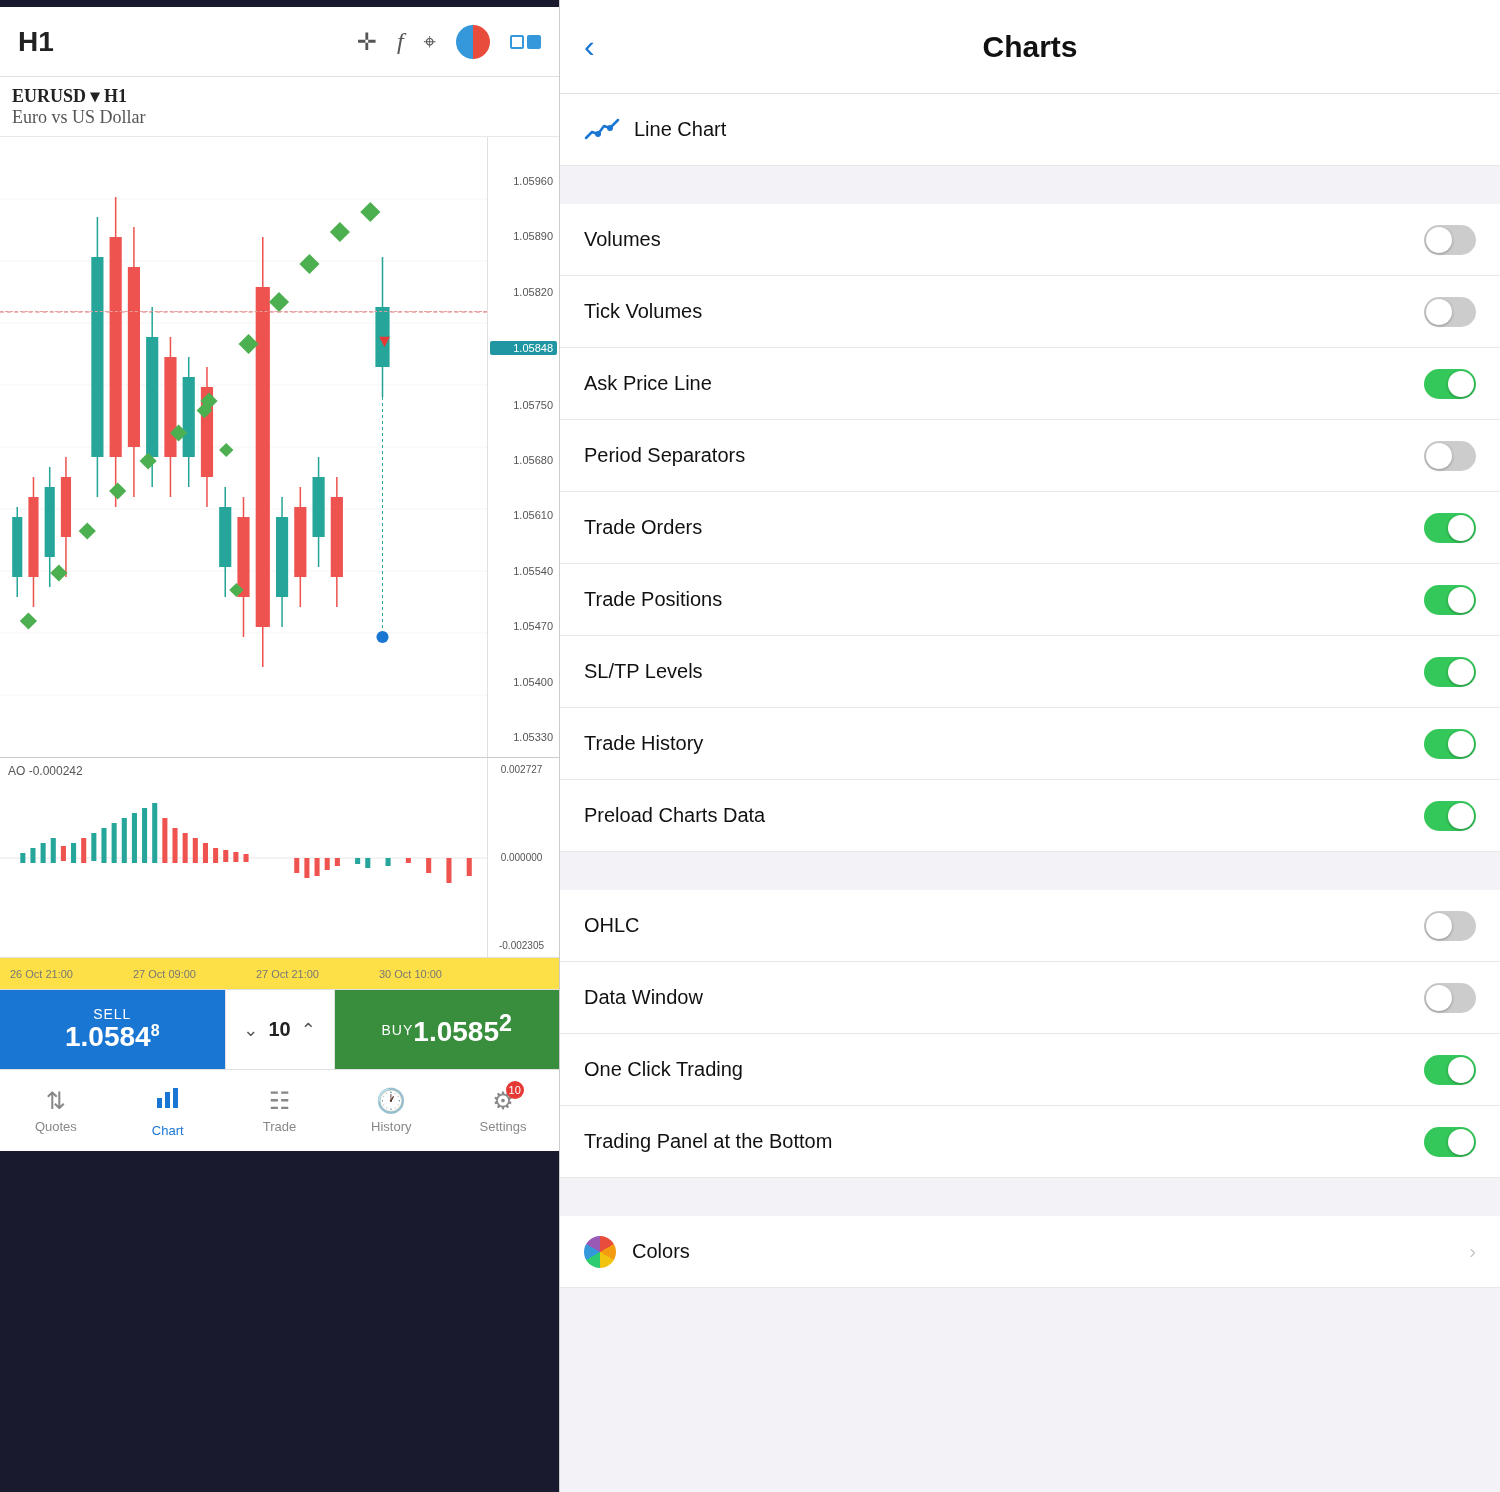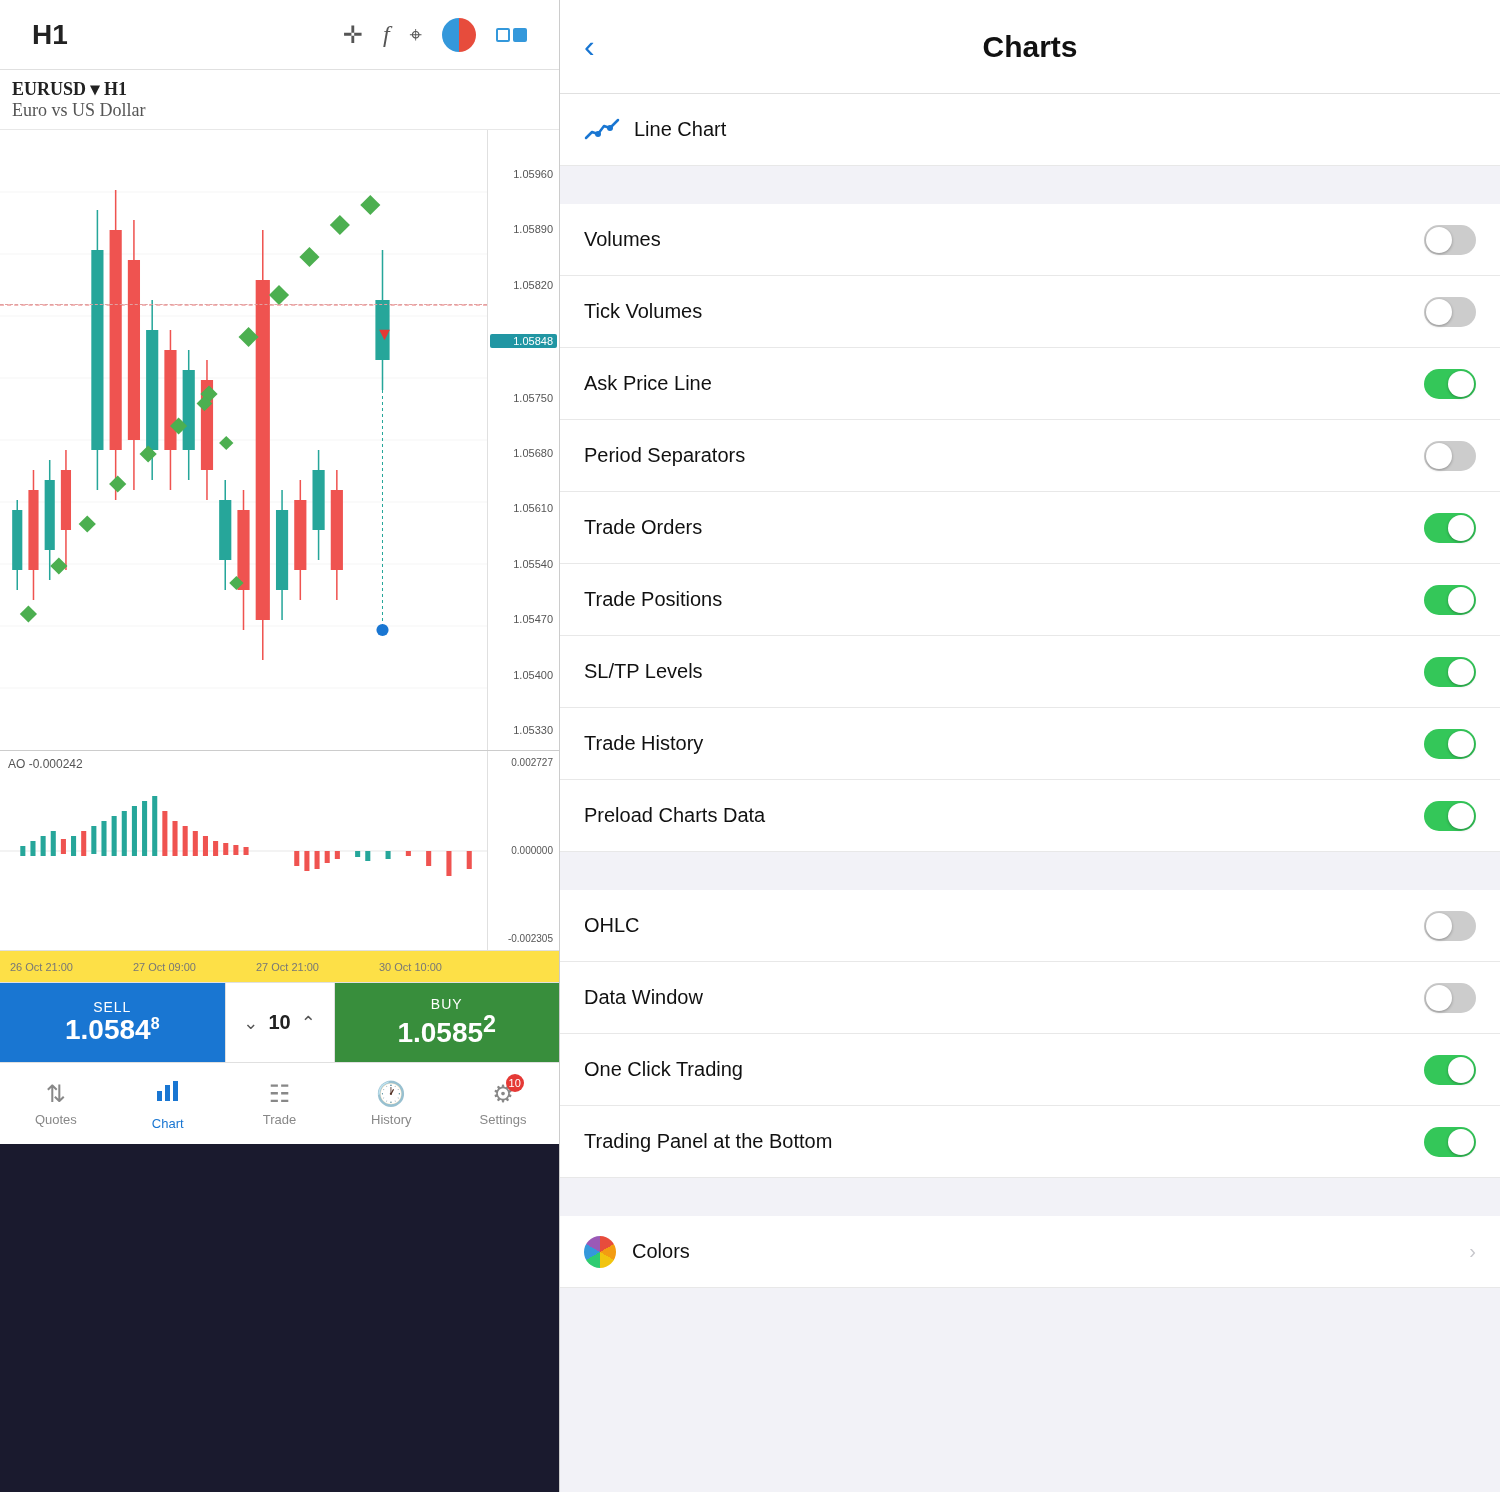--- a/index.html
+++ b/index.html
@@ -14,24 +14,25 @@
       flex-direction: column;
       position: relative;
       border-right: 1px solid #ccc;
     }
 
     
     .top-bar {
       display: flex;
       align-items: center;
       justify-content: space-between;
-      padding: 10px 32px;
+      padding: 10px 18px;
       background: #fff;
       border-bottom: 1px solid #e0e0e0;
       height: 70px;
+      margin-top: 7px;
     }
     .top-bar-left {
       font-size: 28px;
       font-weight: 700;
       color: #222;
     }
     .top-bar-icons {
       display: flex;
       gap: 20px;
       align-items: center;
@@ -146,21 +147,21 @@
       border-left: 1px solid #e0e0e0;
       display: flex;
       flex-direction: column;
       justify-content: space-between;
       padding: 6px 2px;
       background: rgba(255,255,255,0.95);
     }
     .ao-price-label {
       font-size: 10px;
       color: #555;
-      text-align: right;
+      text-align: center;
       padding-right: 4px;
     }
 
     
     .time-axis {
       height: 32px;
       background: #fde047;
       border-top: 1px solid #e0e0e0;
       display: flex;
       align-items: center;
@@ -225,21 +226,21 @@
     .lot-value {
       font-size: 20px;
       font-weight: 600;
       color: #222;
     }
     .buy-btn {
       flex: 1;
       height: 100%;
       background: #388e3c;
       display: flex;
-      flex-direction: column;
+      flex-direction: row;
       align-items: center;
       justify-content: center;
       color: #fff;
     }
     .buy-btn .label-sm {
       font-size: 14px;
       font-weight: 500;
       letter-spacing: 1px;
     }
     .buy-btn .price-big {

